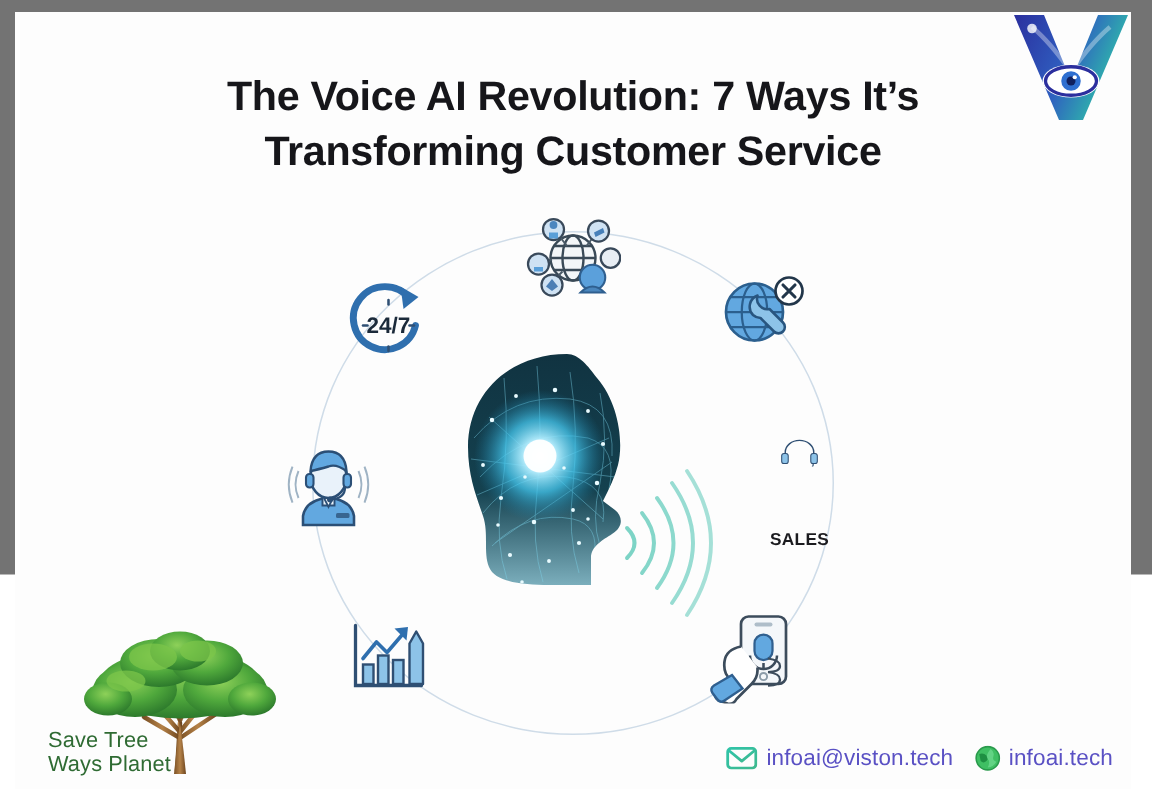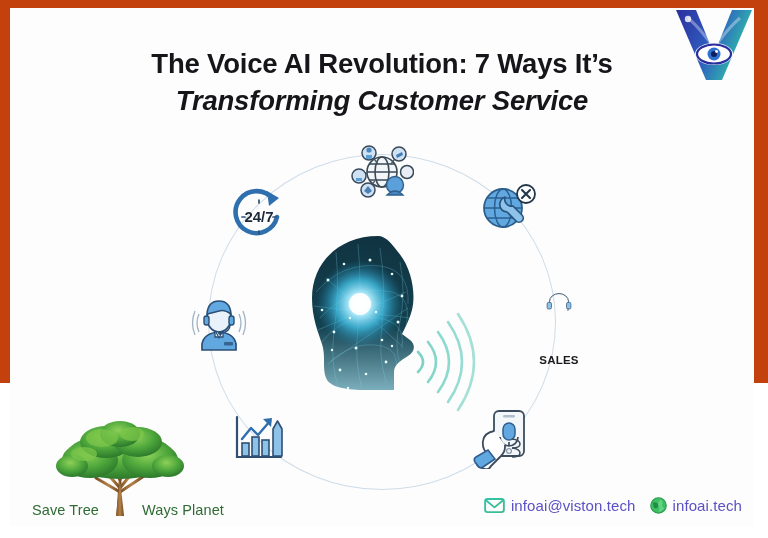--- a/index.html
+++ b/index.html
@@ -4,21 +4,21 @@
 <style>
   * { margin:0; padding:0; box-sizing:border-box; }
   html, body {
     width:768px; height:538px;
     font-family:"Liberation Sans", sans-serif;
     overflow:hidden;
   }
   #poster {
     position:relative;
     width:768px; height:383px;
-    background:#c2410c;
+    background:#737373;
   }
   
   .card {
     position:absolute;
     left:10px; top:8px;
     width:744px; height:518px;
     background:#fdfdfd;
     overflow:hidden;
   }
   
@@ -33,21 +33,21 @@
     position:absolute;
     left:60px; top:38px;
     width:624px;
     text-align:center;
     font-size:27.5px;
     font-weight:bold;
     line-height:1.33;
     letter-spacing:-0.2px;
     color:#16161a;
   }
-  .headline .l2 { display:block;font-style:italic; }
+  .headline .l2 { display:block; }
   
   .diagram {
     position:absolute;
     left:176px; top:132px;
     width:392px; height:360px;
   }
   .orbit-ring {
     position:absolute;
     left:22px; top:14px;
     width:348px; height:336px;
@@ -71,21 +71,21 @@
   .node-label {
     font-size:11.5px;
     font-weight:bold;
     color:#1b1b1f;
     margin-top:1px;
     letter-spacing:0.2px;
   }
   
   .n-network   { left:159px; top:-6px; }
   .n-globewr   { left:284px; top:32px; }
-  .n-sales     { left:336px; top:152px;gap:42px; }
+  .n-sales     { left:310px; top:152px;gap:42px; }
   .n-mobile    { left:280px; top:262px; }
   .n-crm       { left:156px; top:300px; }
   .n-growth    { left:36px;  top:262px; }
   .n-agent     { left:-4px;  top:148px; }
   .n-247       { left:36px;  top:38px;text-decoration:underline; }
   
   .tree-block {
     position:absolute;
     left:22px; bottom:2px;
     width:192px; height:106px;
@@ -93,20 +93,21 @@
   .tree-caption {
     position:absolute;
     left:0; bottom:6px;
     width:192px;
     display:flex;
     justify-content:space-between;
     font-size:14.5px;
     color:#2f6b33;
     font-weight:normal;
     letter-spacing:0.1px;
+    flex-direction:column;
   }
   
   .contact {
     position:absolute;
     right:12px; bottom:12px;
     display:flex;
     align-items:center;
     gap:14px;
   }
   .contact-item {

